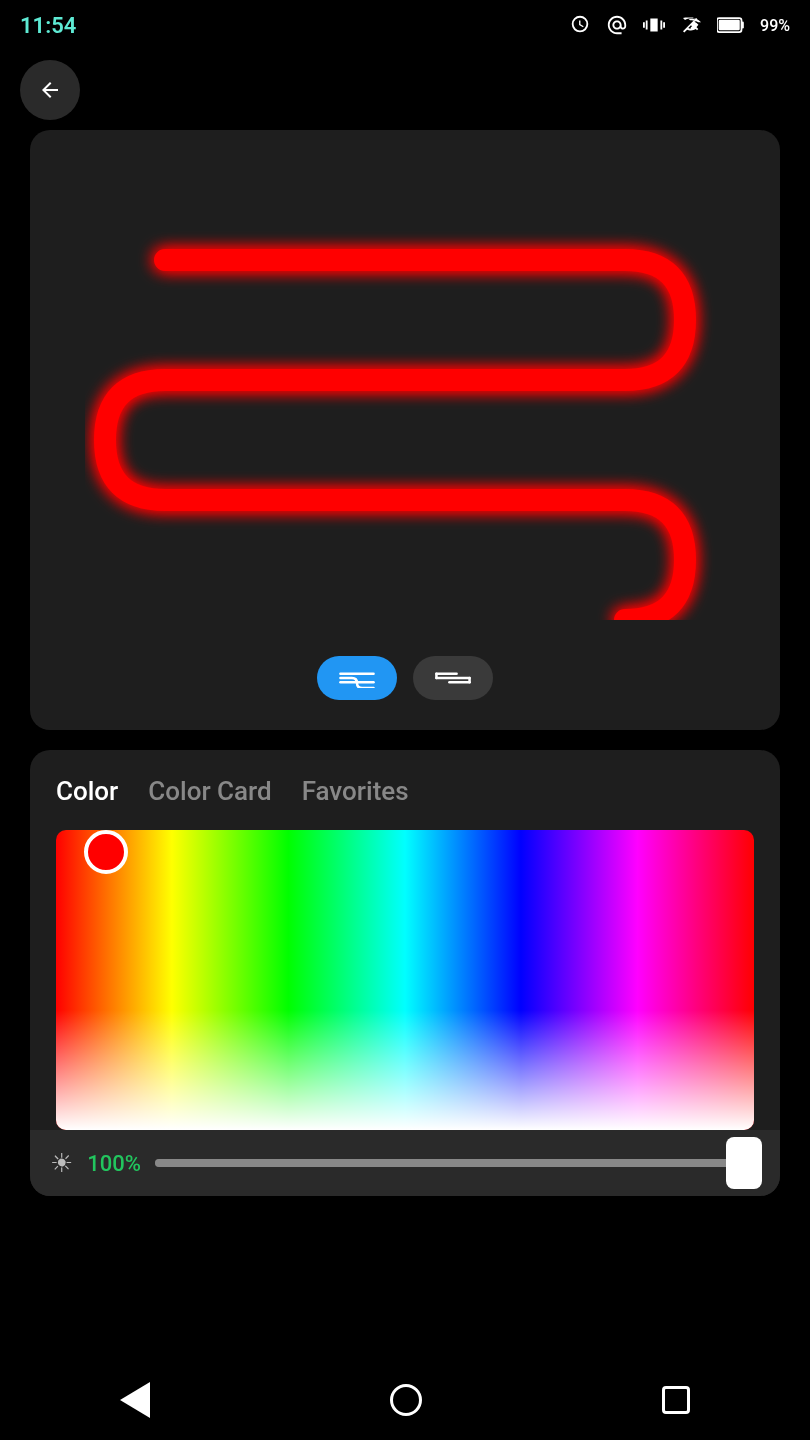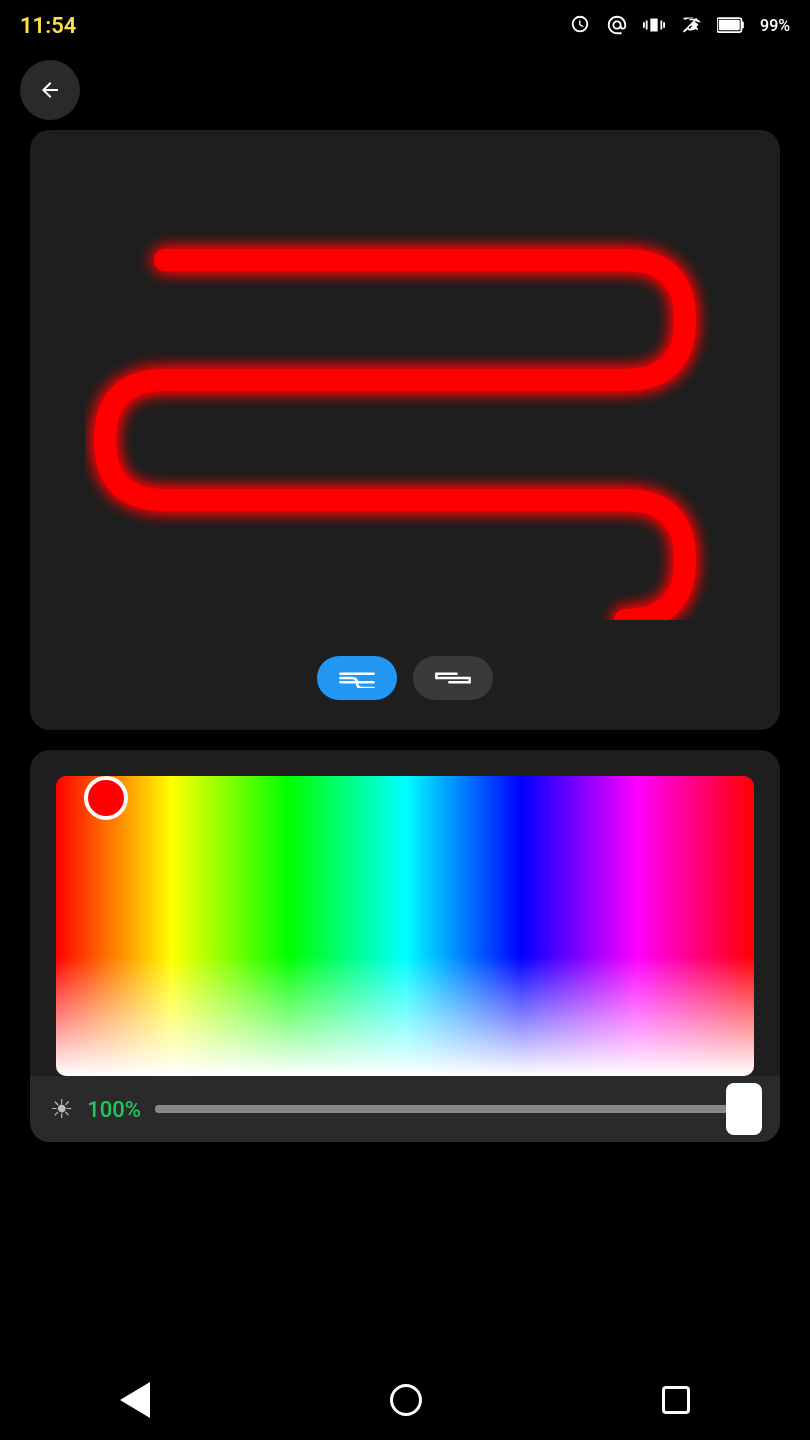--- a/index.html
+++ b/index.html
@@ -16,21 +16,21 @@
     .status-bar {
       width: 100%;
       height: 50px;
       background: #000;
       display: flex;
       align-items: center;
       justify-content: space-between;
       padding: 0 20px;
     }
     .status-time {
-      color: #fde047;
+      color: #5eead4;
       font-size: 22px;
       font-weight: 600;
     }
     .status-icons {
       display: flex;
       align-items: center;
       gap: 15px;
     }
     .status-icons span {
       color: #fff;
@@ -347,20 +347,25 @@
         <line x1="2" y1="10" x2="48" y2="10" stroke="white" stroke-width="3.5" stroke-linecap="round"></line>
         <line x1="48" y1="10" x2="48" y2="16" stroke="white" stroke-width="3.5" stroke-linecap="round"></line>
         <line x1="48" y1="16" x2="20" y2="16" stroke="white" stroke-width="3.5" stroke-linecap="round"></line>
       </svg>
     </button>
   </div>
 </div>
 
 <div class="color-panel">
 
+  <div class="tabs">
+    <span class="tab active">Color</span>
+    <span class="tab inactive">Color Card</span>
+    <span class="tab inactive">Favorites</span>
+  </div>
 
   <div class="color-picker-area">
 
     <div class="color-spectrum"></div>
 
     <div class="color-gradient"></div>
 
     <div class="color-picker-thumb"></div>
   </div>
 

